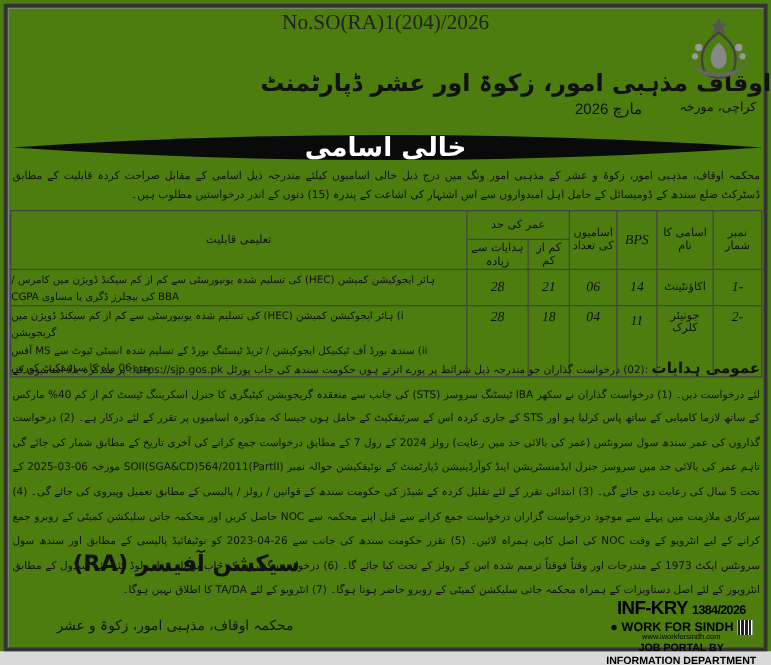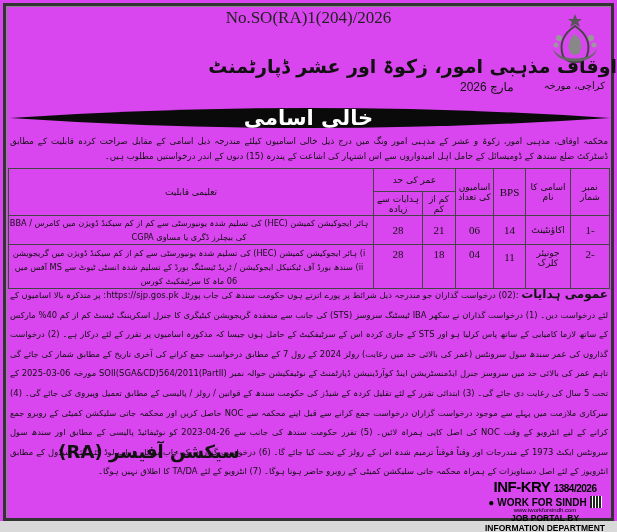--- a/index.html
+++ b/index.html
@@ -1,32 +1,32 @@
 <!DOCTYPE html>
 <html><head>
 <meta charset="utf-8">
 <style>
   html, body { margin:0; padding:0; }
   body { width:617px; height:532px; background:#d9d9d9; position:relative; overflow:hidden; font-family:"DejaVu Sans", sans-serif; }
-  .page { position:absolute; left:0; top:0; width:617px; height:521px; background:#d946ef; }
+  .page { position:absolute; left:0; top:0; width:617px; height:521px; background:#4d7c0f; }
   .frame { position:absolute; left:3px; top:3px; width:605px; height:512px; border:3px solid #333; box-shadow: inset 1px 1px 0 #888; }
   .urdu { direction:rtl; font-family:"DejaVu Sans", sans-serif; color:#111; }
   .ref-no { position:absolute; left:0; width:617px; top:8px; text-align:center; font-family:"Liberation Serif", serif; font-size:17px; color:#222; }
   .gov-title { position:absolute; left:0; width:617px; top:30px; text-align:center; font-weight:bold; font-size:19px; }
   .dept-title { position:absolute; left:0; width:617px; top:55px; text-align:right; font-weight:bold; font-size:19px; }
   .emblem { position:absolute; left:547px; top:12px; width:56px; height:62px; }
   .place-date { position:absolute; top:80px; right:12px; font-size:10px; display:flex; gap:30px; }
   .place-date .date { font-family:Liberation Sans, sans-serif; font-size:12px; }
   .banner { position:absolute; left:10px; top:104px; width:600px; height:28px; }
   .banner-text { position:absolute; left:0; width:617px; top:102px; text-align:center; color:#fff; font-weight:bold; font-size:21px; line-height:32px; }
   .intro { position:absolute; left:10px; width:598px; top:134px; font-size:8.6px; line-height:15px; text-align:justify; }
   table.vac { position:absolute; left:8px; top:168px; width:602px; border-collapse:collapse; font-size:9px; direction:rtl; }
   table.vac td, table.vac th { border:1px solid #444; text-align:center; font-weight:normal; padding:0; }
-  table.vac .num { font-family:"Liberation Serif", serif; font-size:11px; }
-  table.vac .qual { text-align:center; padding-right:4px; font-size:8.2px; line-height:14px; }
+  table.vac .num { font-family:"Liberation Serif", serif; font-size:11px;font-style:italic; }
+  table.vac .qual { text-align:left; padding-right:20px; font-size:8.2px; line-height:14px; }
   .general { position:absolute; left:10px; width:598px; top:285px; font-size:8.4px; line-height:19.6px; text-align:justify; direction:rtl; }
   .general .hdr { font-weight:bold; font-size:12px; }
   .sig-title { position:absolute; left:40px; top:441px; width:200px; text-align:right; font-weight:bold; font-size:18px; }
   .sig-line1 { position:absolute; left:40px; top:468px; width:200px; text-align:center; font-size:11px; }
   .sig-line2 { position:absolute; left:40px; top:494px; width:200px; text-align:center; font-size:11px; }
   .inf { position:absolute; left:480px; top:478px; width:130px; text-align:center; font-family:"Liberation Sans", sans-serif; }
   .inf .code { font-weight:bold; font-size:15px; letter-spacing:-0.5px; }
   .inf .code small { font-size:10px; font-weight:bold; }
   .inf .wfs { font-weight:bold; font-size:10px; display:flex; align-items:center; justify-content:center; gap:3px; margin-top:1px; }
   .inf .qr { width:12px; height:12px; background:repeating-linear-gradient(90deg,#222 0 2px,#fff 2px 3px), #222; display:inline-block; }
@@ -102,20 +102,21 @@
     </tr>
   </tbody>
     </table>
 
   <div class="general urdu">
     <span class="hdr">عمومی ہدایات</span>
     <span>:(02) درخواست گذاران جو مندرجہ ذیل شرائط پر پورے اترتے ہوں حکومت سندھ کی جاب پورٹل https://sjp.gos.pk: پر متذکرہ بالا اسامیوں کے لئے درخواست دیں۔ (1) درخواست گذاران نے سکھر IBA ٹیسٹنگ سروسز (STS) کی جانب سے منعقدہ گریجویشن کیٹیگری کا جنرل اسکریننگ ٹیسٹ کم از کم 40% مارکس کے ساتھ لازما کامیابی کے ساتھ پاس کرلیا ہو اور STS کے جاری کردہ اس کے سرٹیفکیٹ کے حامل ہوں جیسا کہ مذکورہ اسامیوں پر تقرر کے لئے درکار ہے۔ (2) درخواست گذاروں کی عمر سندھ سول سرونٹس (عمر کی بالائی حد میں رعایت) رولز 2024 کے رول 7 کے مطابق درخواست جمع کرانے کی آخری تاریخ کے مطابق شمار کی جائے گی تاہم عمر کی بالائی حد میں سروسز جنرل ایڈمنسٹریشن اینڈ کوآرڈینیشن ڈپارٹمنٹ کے نوٹیفکیشن حوالہ نمبر SOII(SGA&amp;CD)564/2011(PartII) مورخہ 06-03-2025 کے تحت 5 سال کی رعایت دی جائے گی۔ (3) ابتدائی تقرر کے لئے تقلیل کردہ کے شیڈز کی حکومت سندھ کے قوانین / رولز / پالیسی کے مطابق تعمیل وپیروی کی جائے گی۔ (4) سرکاری ملازمت میں پہلے سے موجود درخواست گزاران درخواست جمع کرانے سے قبل اپنے محکمہ سے NOC حاصل کریں اور محکمہ جاتی سلیکشن کمیٹی کے روبرو جمع کرانے کے لیے انٹرویو کے وقت NOC کی اصل کاپی ہمراہ لائیں۔ (5) تقرر حکومت سندھ کی جانب سے 26-04-2023 کو نوٹیفائیڈ پالیسی کے مطابق اور سندھ سول سرونٹس ایکٹ 1973 کے مندرجات اور وقتاً فوقتاً ترمیم شدہ اس کے رولز کے تحت کیا جائے گا۔ (6) درخواست گزاروں کو جاب پورٹل پر اپ لوڈ کئے گئے شیڈول کے مطابق انٹرویوز کے لئے اصل دستاویزات کے ہمراہ محکمہ جاتی سلیکشن کمیٹی کے روبرو حاضر ہونا ہوگا۔ (7) انٹرویو کے لئے TA/DA کا اطلاق نہیں ہوگا۔</span>
   </div>
 
   <div class="sig-title urdu">سیکشن آفیسر (RA)</div>
+  <div class="sig-line2 urdu">محکمہ اوقاف، مذہبی امور، زکوۃ و عشر</div>
 
   <div class="inf">
     <div class="code">
       <span>INF-KRY</span>
       <small>1384/2026</small>
     </div>
     <div class="wfs">
       <span>●</span>
       <span>WORK FOR SINDH</span>
       <span class="qr"></span>

